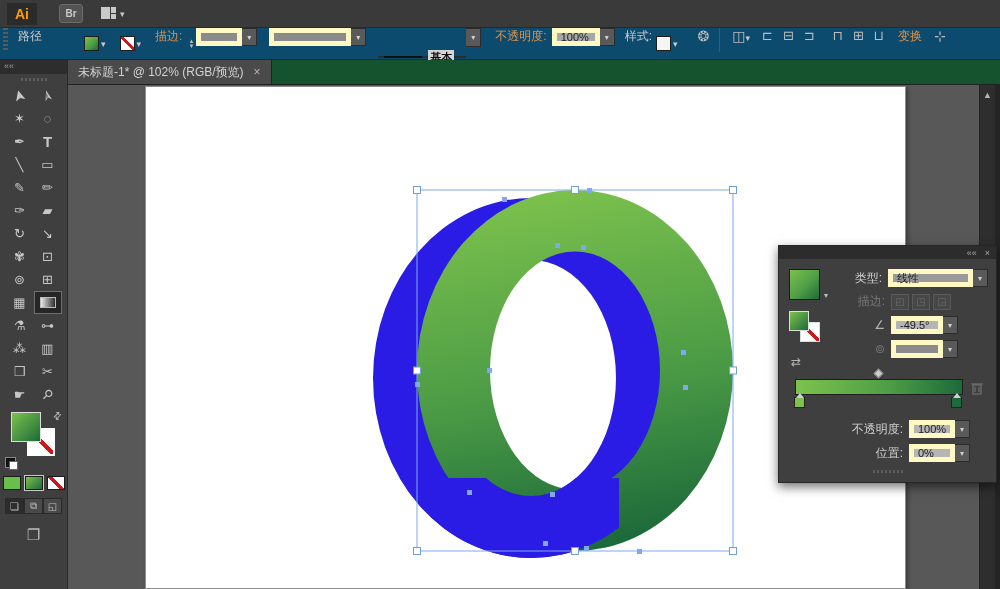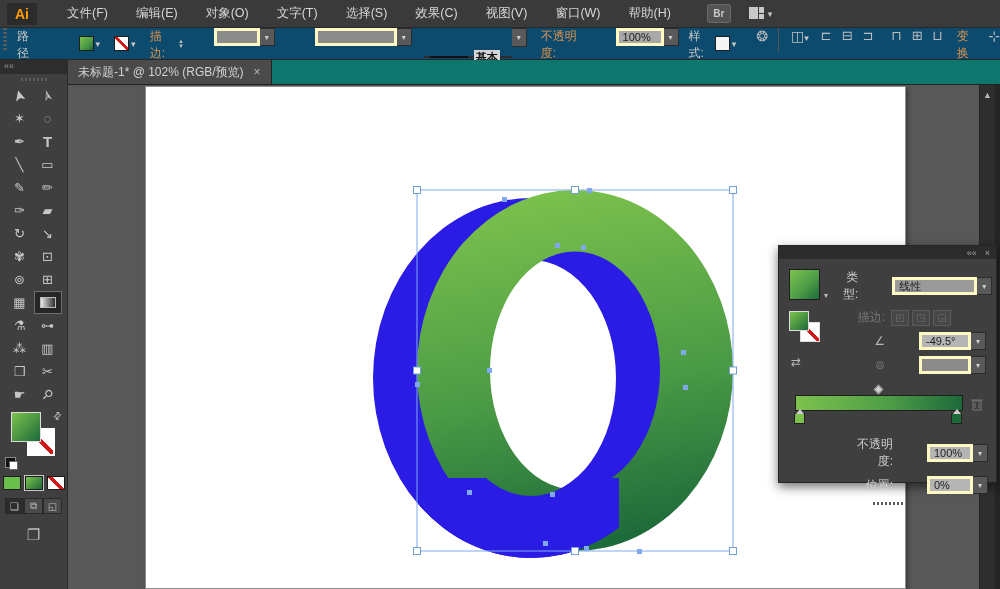--- a/index.html
+++ b/index.html
@@ -29,36 +29,36 @@
             background:repeating-linear-gradient(#5a5a5a 0 2px, transparent 2px 4px); }
   .cb-label { color:#c8c8c8; margin-left:10px; }
   .cb-link { color:#e0924a; margin-left:14px; }
   .swatch-combo { display:flex; align-items:center; margin-left:14px; gap:2px; }
   .mini-swatch { width:15px; height:15px; border:1px solid #1e1e1e; }
   .grad-green { background:linear-gradient(135deg,#7dc24d 0%,#4f9e47 55%,#1d6a3a 100%); }
   .none-swatch { position:relative; background:#fff; }
   .none-swatch::after { content:""; position:absolute; inset:0;
        background:linear-gradient(45deg,transparent 44%,#d01818 44%,#d01818 58%,transparent 58%); }
   .combo { display:flex; align-items:stretch; height:18px; }
-  .combo .box { background:#a8a8a8; border:3px solid #fef9c3; color:#1c1c1c; font-size:11px;
-                display:flex; align-items:center; padding:0 4px;margin-left:28px; }
+  .combo .box { background:#a8a8a8; border:5px solid #fef9c3; color:#1c1c1c; font-size:11px;
+                display:flex; align-items:center; padding:0 4px; }
   .combo .cbtn { width:15px; background:#595959; border:1px solid #2c2c2c; border-left:none;
                  display:flex; align-items:center; justify-content:center; color:#cfcfcf; font-size:8px; }
   .combo.disabled .box { background:#8b8b8b; color:#666; }
   .stepper { display:flex; flex-direction:column; justify-content:center; margin:0 2px 0 6px; color:#bdbdbd; font-size:6px; line-height:5px; }
   .brush-combo { display:flex; align-items:stretch; height:19px; margin-left:12px; }
   .brush-face { width:88px; background:#f2f2f2; border:1px solid #2c2c2c; display:flex; align-items:center; gap:6px; padding:0 5px;margin-top:28px; }
   .brush-line { flex:0 0 38px; height:2px; background:#111; }
   .brush-name { font-size:11px; color:#111; background:#d6d6d6; padding:0 2px; }
   .sep { width:1px; height:24px; background:#2f2f2f; border-right:1px solid #555; margin:0 10px; }
   .icon-gray { color:#bdbdbd; font-size:14px; margin-left:12px; }
   .align-row { display:flex; gap:10px; margin-left:12px; color:#bdbdbd; font-size:13px; }
 
   
-  .tabbar { position:absolute; left:68px; top:60px; width:932px; height:25px; background:#0f766e;
+  .tabbar { position:absolute; left:68px; top:60px; width:932px; height:25px; background:#14532d;
             border-bottom:1px solid #222; display:flex;text-align:right; }
   .doc-tab { background:#4a4a4a; border-right:1px solid #222; display:flex; align-items:center;
              padding:0 10px; gap:10px; }
   .doc-tab .title { color:#d2d2d2; font-size:12px; }
   .doc-tab .close { color:#b5b5b5; font-size:12px; }
 
   
   .toolbar { position:absolute; left:0; top:60px; width:68px; height:529px; background:#3f3f3f;
              border-right:1px solid #2a2a2a; }
   .tb-head { height:14px; background:#2d2d2d; color:#9b9b9b; font-size:9px; padding-left:4px; line-height:13px; }
@@ -145,31 +145,20 @@
   .p-grip { position:absolute; bottom:1px; left:50%; transform:translateX(-50%); width:30px; height:3px;
             background:repeating-linear-gradient(90deg,#5c5c5c 0 2px,transparent 2px 4px); }
 </style>
 </head>
 <body>
 
 <div id="app">
 
   <div class="menubar">
     <div class="ai-logo">Ai</div>
-    <div class="menu-items">
-      <span class="menu-item">文件(F)</span>
-      <span class="menu-item">编辑(E)</span>
-      <span class="menu-item">对象(O)</span>
-      <span class="menu-item">文字(T)</span>
-      <span class="menu-item">选择(S)</span>
-      <span class="menu-item">效果(C)</span>
-      <span class="menu-item">视图(V)</span>
-      <span class="menu-item">窗口(W)</span>
-      <span class="menu-item">帮助(H)</span>
-    </div>
     <div class="br-btn">Br</div>
     <div class="ws-switch">
       <span class="ws-grid">
           <i></i>
           <i></i>
           <i></i>
         </span>
       <span class="caret">▾</span>
     </div>
   </div>

